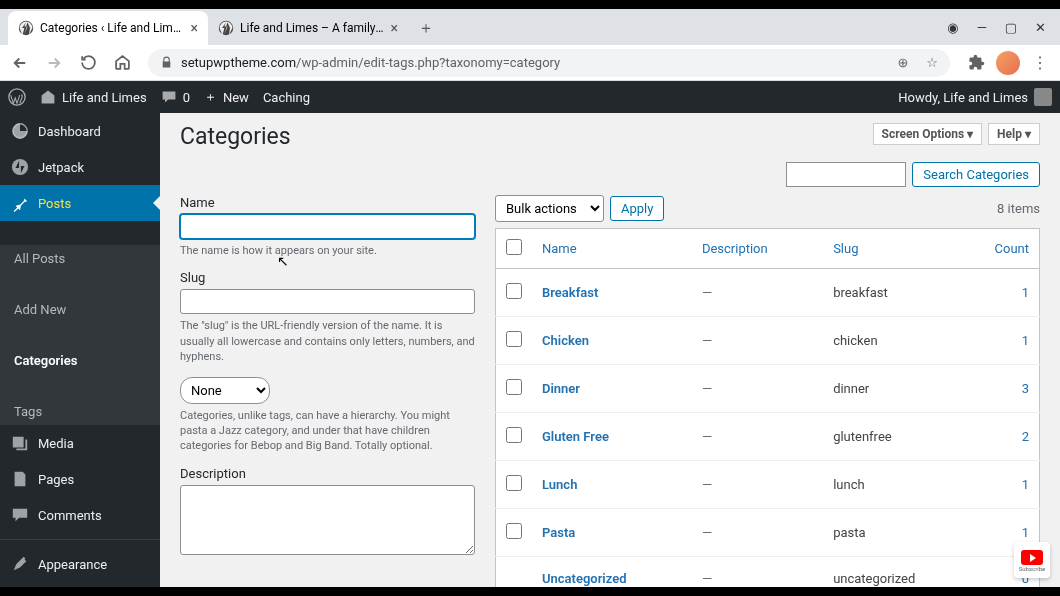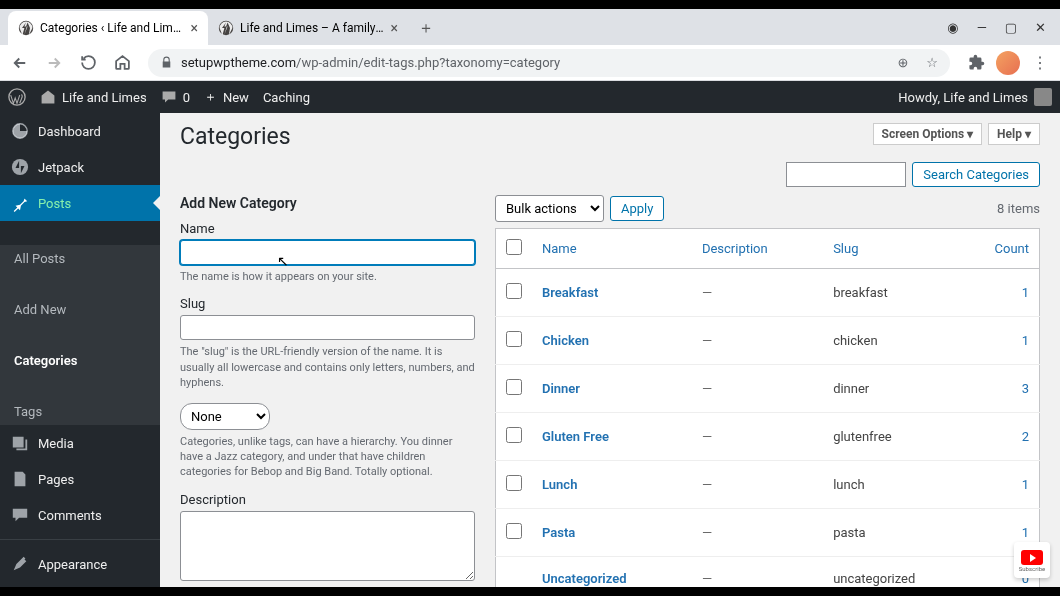--- a/index.html
+++ b/index.html
@@ -22,21 +22,21 @@
 .url-path { color: #5f6368; text-align: center; }
 .url-right { margin-left: auto; color: #5f6368; }
 .avatar { width: 24px; height: 24px; border-radius: 50%; background: linear-gradient(135deg,#f4a261,#e76f51); }
 .wp-adminbar { height: 32px; background: #23282d; display: flex; align-items: center; padding: 0 8px; color: #eee; font-size: 13px; gap: 14px; }
 .adminbar-item { display: flex; align-items: center; gap: 6px; cursor: pointer; }
 .adminbar-right { margin-left: auto; display: flex; align-items: center; gap: 8px; }
 .gray-avatar { width: 18px; height: 18px; background: #888; border-radius: 2px; }
 .wp-body { display: flex; height: calc(100% - 104px); }
 .wp-sidebar { width: 160px; background: #23282d; color: #eee; font-size: 13px; overflow-y: auto; }
 .menu-item { padding: 8px 10px; display: flex; align-items: center; gap: 8px; cursor: pointer; color: #eee; }
-.menu-item.active { background: #0073aa; color: #86efac; position: relative; }
+.menu-item.active { background: #0073aa; color: #fde047; position: relative; }
 .menu-item.active::after { content: ""; position: absolute; right: -1px; top: 50%; transform: translateY(-50%); border: 8px solid transparent; border-right-color: #f1f1f1; }
 .submenu { background: #32373c; }
 .submenu-item { padding: 6px 10px 6px 14px; color: #b4b9be; cursor: pointer; font-size: 13px; margin-top: 24px; }
 .submenu-item.current { color: #fff; font-weight: 600; }
 .menu-icon { width: 20px; height: 20px; display: flex; align-items: center; justify-content: center; font-size: 16px; color: rgba(240,245,250,0.6); }
 .menu-item.active .menu-icon { color: #fff; }
 .wp-content { flex: 1; background: #f1f1f1; padding: 10px 20px; overflow-y: auto; font-size: 13px; color: #444; }
 .content-header { display: flex; align-items: flex-start; margin-bottom: 12px; }
 .page-title { font-size: 23px; font-weight: 400; color: #23282d; }
 .header-buttons { margin-left: auto; display: flex; gap: 6px; }
@@ -281,31 +281,30 @@
           <button class="header-btn">Help ▾</button>
         </div>
       </div>
       <div class="search-row">
         <input class="search-input" style="">
         <button class="search-btn">Search Categories</button>
       </div>
 
       <div class="col-container">
         <div class="col-left">
-          <div class="form-title">Add New Category</div>
           <label class="form-label">Name</label>
           <input class="form-input focused" style="">
           <div class="form-help">The name is how it appears on your site.</div>
 
           <label class="form-label">Slug</label>
           <input class="form-input" style="">
           <div class="form-help">The "slug" is the URL-friendly version of the name. It is usually all lowercase and contains only letters, numbers, and hyphens.</div>
 
           <select class="form-select"><option>None</option></select>
-          <div class="form-help">Categories, unlike tags, can have a hierarchy. You dinner have a Jazz category, and under that have children categories for Bebop and Big Band. Totally optional.</div>
+          <div class="form-help">Categories, unlike tags, can have a hierarchy. You might pasta a Jazz category, and under that have children categories for Bebop and Big Band. Totally optional.</div>
 
           <label class="form-label">Description</label>
           <textarea class="form-textarea" style=""></textarea>
           
 
           
         </div>
 
         <div class="col-right">
           <div class="tablenav">

